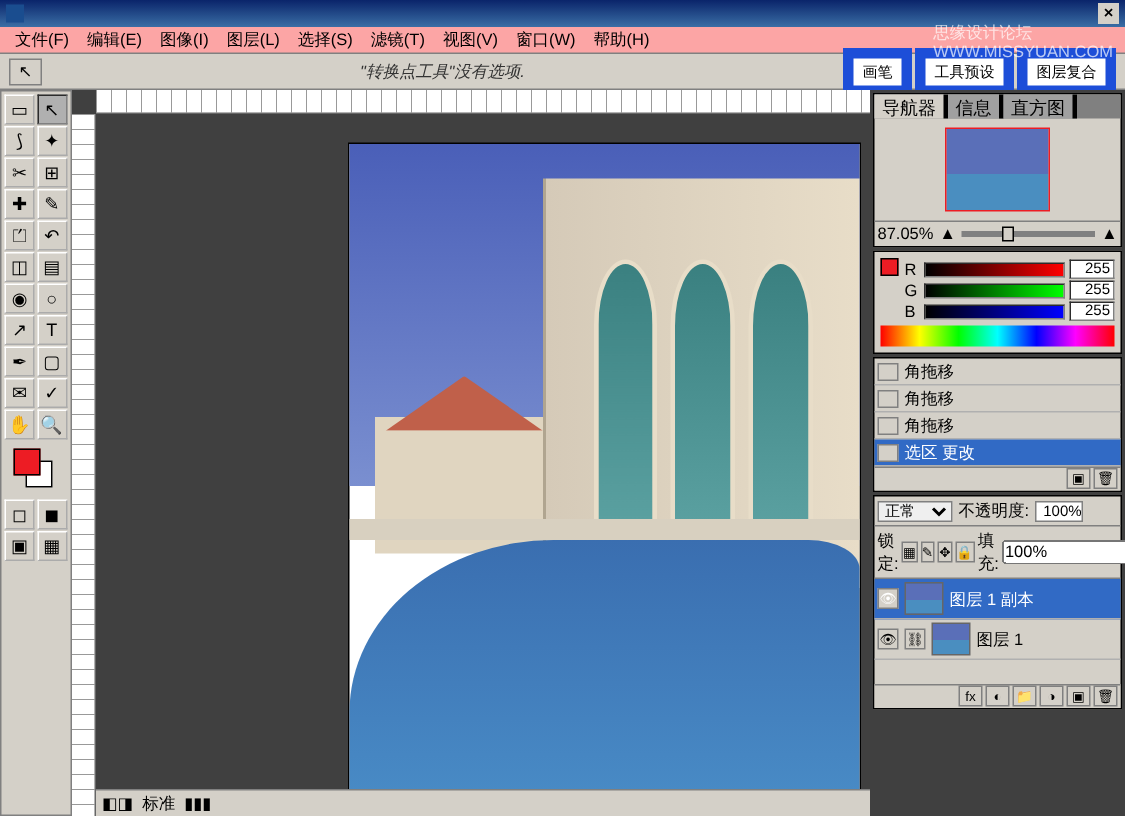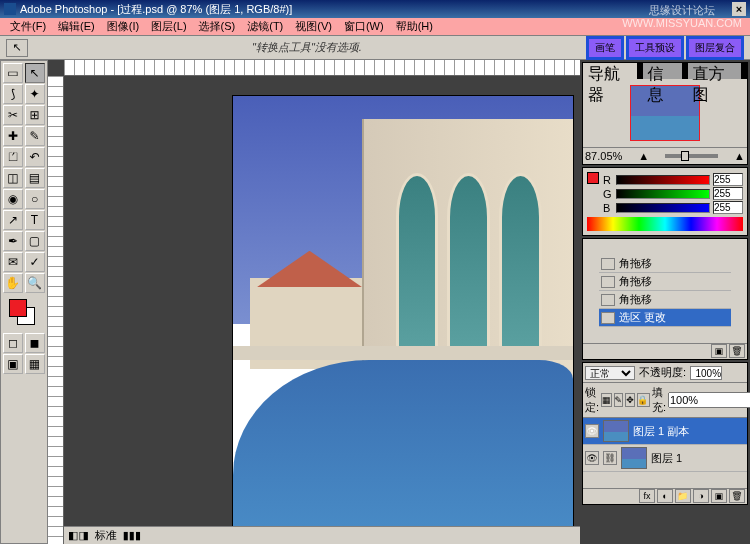--- a/index.html
+++ b/index.html
@@ -6,21 +6,21 @@
 body{width:750px;height:544px;background:#404040;overflow:hidden;position:relative}
 .titlebar{height:18px;background:linear-gradient(#0a246a,#3a6ea5);color:#fff;display:flex;align-items:center;padding:0 4px}
 .titlebar .icon{width:12px;height:12px;background:#1a4d8f;margin-right:4px}
 .titlebar .close{margin-left:auto;width:14px;height:14px;background:#d4d0c8;color:#000;display:flex;align-items:center;justify-content:center;font-weight:bold}
 .menubar{height:18px;background:#fca5a5;display:flex;align-items:center;padding:0 4px;border-bottom:1px solid #808080}
 .menubar span{padding:0 6px;color:#000}
 .optbar{height:24px;background:#d4d0c8;display:flex;align-items:center;padding:0 6px;border-bottom:1px solid #808080;gap:8px}
 .optbar .tool-ind{width:22px;height:18px;border:1px solid #808080;background:#d4d0c8;display:flex;align-items:center;justify-content:center}
 .optbar .hint{flex:1;font-style:italic;color:#333;text-align:center}
 .optbar .tabs{display:flex;gap:2px}
-.optbar .tab{padding:2px 6px;background:#8b5cf6;border:3px solid #1d4ed8;font-size:10px}
+.optbar .tab{padding:2px 6px;background:#ffffff;border:7px solid #1d4ed8;font-size:10px}
 .workspace{display:flex;height:484px}
 .toolbox{width:48px;background:#d4d0c8;border:1px solid #808080;display:flex;flex-direction:column;padding:2px}
 .tool-grid{display:grid;grid-template-columns:1fr 1fr;gap:1px}
 .tool{width:20px;height:20px;background:#d4d0c8;border:1px outset #fff;display:flex;align-items:center;justify-content:center;font-size:12px;cursor:pointer}
 .tool.active{border:1px inset #808080;background:#b0b0b0}
 .swatch-area{margin-top:4px;padding:2px;position:relative;height:32px}
 .fg-swatch{width:18px;height:18px;background:#ed1c24;border:1px solid #000;position:absolute;top:2px;left:6px;z-index:2}
 .bg-swatch{width:18px;height:18px;background:#fff;border:1px solid #000;position:absolute;top:10px;left:14px}
 .quick{display:grid;grid-template-columns:1fr 1fr;gap:1px;margin-top:4px}
 .canvas-area{flex:1;background:#404040;position:relative;overflow:hidden}
@@ -32,56 +32,55 @@
 .windows{position:absolute;top:20%;right:15%;width:70%;height:65%;display:flex;gap:6%}
 .arch-win{flex:1;background:linear-gradient(#3a8080,#5aa0a0);border-radius:50% 50% 0 0/25% 25% 0 0;border:3px solid #e8ddc8}
 .villa{position:absolute;left:5%;top:40%;width:35%;height:20%;background:#e0d5c0}
 .roof{position:absolute;top:-30%;left:-5%;width:110%;height:40%;background:#c0604a;clip-path:polygon(10% 100%,50% 0,90% 100%)}
 .pool{position:absolute;bottom:0;left:0;right:0;height:42%;background:linear-gradient(#3a6eb0,#4a8ec8);border-radius:40% 10% 0 0/60% 10% 0 0}
 .pool-edge{position:absolute;bottom:42%;left:0;right:0;height:3%;background:#d8d0c0}
 .statusbar{position:absolute;bottom:0;left:16px;height:18px;background:#d4d0c8;border-top:1px solid #808080;display:flex;align-items:center;padding:0 4px;gap:6px;right:0}
 .panels{width:170px;background:#404040;display:flex;flex-direction:column;gap:2px;padding:2px}
 .panel{background:#d4d0c8;border:1px solid #000}
 .panel-tabs{display:flex;background:#808080;height:16px}
-.ptab{padding:1px 5px;background:#a0a0a0;border-right:6px solid #000000;font-size:16px;cursor:pointer}
+.ptab{padding:1px 5px;background:#a0a0a0;border-right:3px solid #000000;font-size:12px;cursor:pointer}
 .ptab.active{background:#d4d0c8}
 .panel-body{padding:4px;font-size:10px}
 .nav-thumb{width:70px;height:56px;margin:2px auto;border:1px solid #ed1c24;background:linear-gradient(#5a6fb8 55%,#4a8ec0 55%);display:block}
-.nav-zoom{border-top:1px solid #808080;padding:2px;display:flex;align-items:center;gap:16px}
+.nav-zoom{border-top:1px solid #808080;padding:2px;display:flex;align-items:center;gap:4px}
 .slider-track{flex:1;height:4px;background:#808080;position:relative}
 .slider-thumb{width:8px;height:10px;background:#d4d0c8;border:1px solid #000;position:absolute;top:-3px}
 .color-row{display:flex;align-items:center;gap:3px;margin:1px 0}
 .color-row .ch{width:10px}
 .color-row .bar{flex:1;height:10px;border:1px inset #808080}
-.color-row input{width:30px;height:13px;font-size:10px;border:1px inset #808080;text-align:left;padding-right:2px}
+.color-row input{width:30px;height:13px;font-size:10px;border:1px inset #808080;text-align:right;padding-right:2px}
 .spectrum{height:14px;background:linear-gradient(90deg,red,yellow,lime,cyan,blue,magenta,red);margin-top:2px}
 .hist-row{display:flex;align-items:center;padding:1px 2px;gap:4px;border-bottom:1px solid #b0b0b0}
 .hist-row.sel{background:#316ac5;color:#fff}
 .hist-icon{width:14px;height:12px;background:#d4d0c8;border:1px solid #808080}
 .layer-opts{display:flex;gap:4px;padding:2px;border-bottom:1px solid #808080;align-items:flex-end}
 .layer-opts select,.layer-opts input{font-size:10px;height:14px;border:1px solid #808080}
 .layer-opts select{width:50px}
 .layer-opts input{width:32px;text-align:right}
 .lock-row{display:flex;gap:2px;padding:2px;border-bottom:1px solid #808080;align-items:center;font-size:10px}
 .lock-row .lk{width:14px;height:14px;border:1px solid #808080;display:flex;align-items:center;justify-content:center;font-size:9px}
 .layer-row{display:flex;align-items:center;padding:2px;gap:4px;border-bottom:1px solid #b0b0b0}
 .layer-row.sel{background:#316ac5;color:#fff}
 .eye{width:14px;height:14px;border:1px solid #808080;display:flex;align-items:center;justify-content:center;background:#d4d0c8;font-size:9px}
 .lthumb{width:26px;height:22px;background:linear-gradient(#5a6fb8 55%,#4a8ec0 55%);border:1px solid #666}
-.watermark{position:absolute;top:4px;right:8px;color:rgba(255,255,255,0.7);font-size:11px;text-align:center;line-height:1.2}
+.watermark{position:absolute;top:16px;right:8px;color:rgba(255,255,255,0.7);font-size:11px;text-align:left;line-height:1.2}
 .mini-swatch{width:12px;height:12px;background:#ed1c24;border:1px solid #000}
 .panel-foot{height:16px;border-top:1px solid #808080;background:#d4d0c8;display:flex;justify-content:flex-end;padding:0 2px;gap:2px}
 .panel-foot .fbtn{width:16px;height:14px;border:1px solid #808080;font-size:9px;display:flex;align-items:center;justify-content:center}
 </style>
 </head>
 <body>
 
 <div class="titlebar">
   <div class="icon"></div>
-  <span>Adobe Photoshop - [过程.psd @ 87% (图层 1, RGB/8#)]</span>
   <div class="close">×</div>
 </div>
 
 <div class="menubar">
   <span>文件(F)</span>
   <span>编辑(E)</span>
   <span>图像(I)</span>
   <span>图层(L)</span>
   <span>选择(S)</span>
   <span>滤镜(T)</span>
@@ -204,21 +203,21 @@
                 <div class="bar" style="background:linear-gradient(90deg,#000,blue)"></div>
                 <input value="255" style="">
               </div>
           </div>
         </div>
         <div class="spectrum"></div>
       </div>
     </div>
 
     <div class="panel">
-      <div class="panel-body" style="padding:16px">
+      <div class="panel-body" style="padding:0">
         <div class="hist-row">
             <div class="hist-icon"></div>
             <span>角拖移</span>
           </div>
         <div class="hist-row">
             <div class="hist-icon"></div>
             <span>角拖移</span>
           </div>
         <div class="hist-row">
             <div class="hist-icon"></div>

